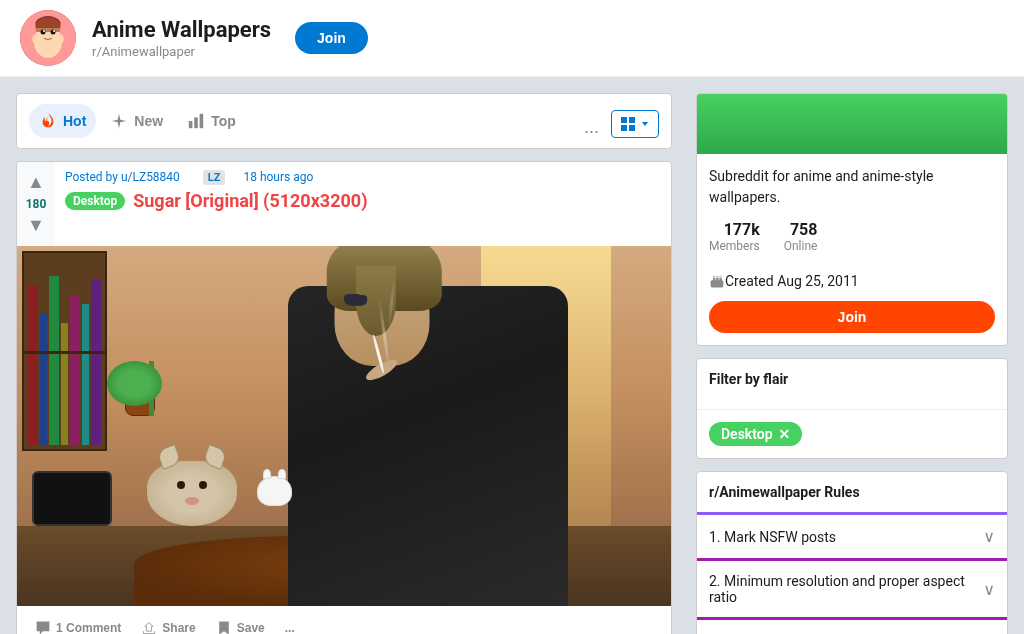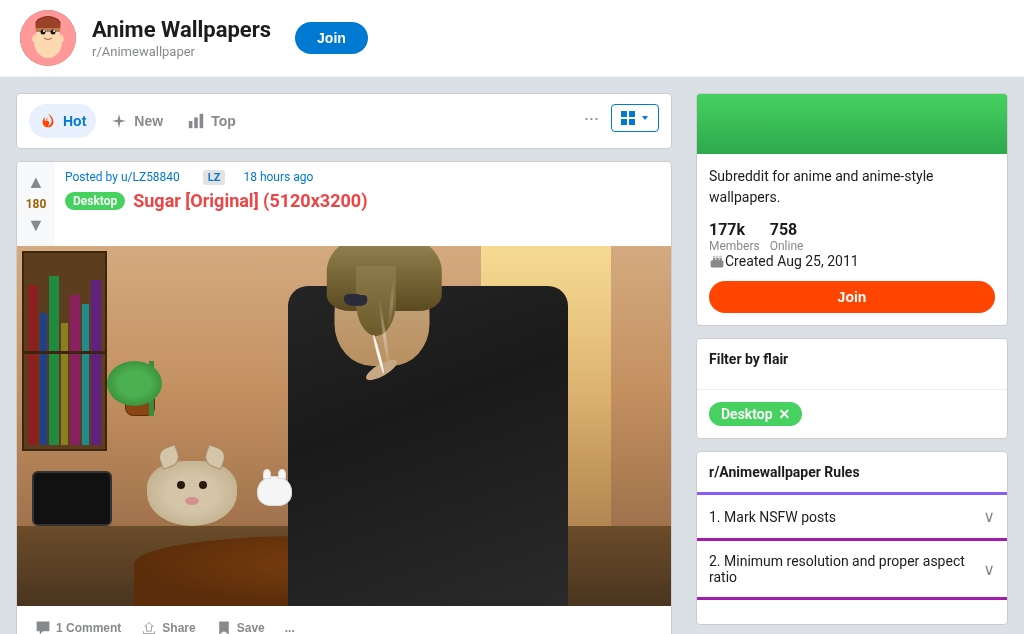--- a/index.html
+++ b/index.html
@@ -14,51 +14,51 @@
     .header-sub { font-size: 13px; color: #878a8c; }
     .join-btn { background: #0079d3; color: white; border: none; border-radius: 20px; padding: 8px 22px; font-size: 14px; font-weight: 700; cursor: pointer; margin-left: 8px; }
 
     
     .content-area { display: flex; gap: 24px; max-width: 1024px; margin: 0 auto; padding: 16px; }
 
     
     .main-feed { flex: 1; min-width: 0; }
 
     
-    .sort-bar { background: white; border-radius: 4px; padding: 10px 12px; display: flex; align-items: flex-start; gap: 4px; margin-bottom: 12px; border: 1px solid #ccc; }
+    .sort-bar { background: white; border-radius: 4px; padding: 10px 12px; display: flex; align-items: flex-end; gap: 4px; margin-bottom: 12px; border: 1px solid #ccc; }
     .sort-btn { display: flex; align-items: center; gap: 6px; padding: 8px 10px; border-radius: 20px; border: none; background: none; cursor: pointer; font-size: 14px; font-weight: 700; color: #878a8c; }
     .sort-btn.active { background: #e8f0fe; color: #0079d3; }
     .sort-icon { width: 18px; height: 18px; }
     .sort-more { margin-left: auto; margin-right: 8px; font-size: 18px; color: #878a8c; background: none; border: none; cursor: pointer; }
     .view-btn { background: none; border: 1px solid #0079d3; border-radius: 4px; padding: 5px 8px; cursor: pointer; color: #0079d3; display: flex; align-items: center; gap: 4px; }
 
     
     .post-card { background: white; border-radius: 4px; border: 1px solid #ccc; overflow: hidden; }
     .post-header { display: flex; align-items: flex-start; gap: 0; }
     .vote-col { display: flex; flex-direction: column; align-items: center; padding: 8px 6px; background: #f8f9fa; gap: 2px; min-width: 38px; }
     .vote-up, .vote-down { background: none; border: none; cursor: pointer; font-size: 18px; color: #878a8c; padding: 2px; }
-    .vote-count { font-size: 12px; font-weight: 700; color: #a16207; }
+    .vote-count { font-size: 12px; font-weight: 700; color: #0f766e; }
     .post-content { flex: 1; padding: 8px 10px; }
     .post-meta { font-size: 12px; color: #878a8c; margin-bottom: 6px; }
     .post-meta span { color: #0079d3; cursor: pointer; }
     .user-flair { background: #e2e2e2; color: #555; padding: 1px 5px; border-radius: 3px; font-size: 11px; font-weight: 600; margin-left: 20px; }
     .post-title-row { display: flex; align-items: center; gap: 8px; margin-bottom: 8px; }
     .flair-desktop { background: #46d160; color: white; padding: 2px 8px; border-radius: 12px; font-size: 12px; font-weight: 600; white-space: nowrap; }
     .post-title { font-size: 18px; font-weight: 700; color: #ef4444; }
     .post-actions { display: flex; align-items: center; gap: 4px; padding: 8px 10px; }
     .action-btn { display: flex; align-items: center; gap: 5px; padding: 6px 8px; border-radius: 2px; border: none; background: none; cursor: pointer; font-size: 12px; color: #878a8c; font-weight: 700; }
 
     
     .sidebar { width: 312px; flex-shrink: 0; }
     .sidebar-card { background: white; border-radius: 4px; border: 1px solid #ccc; margin-bottom: 12px; overflow: hidden; }
     .sidebar-card-header { background: linear-gradient(to bottom, #46d160, #2ea84d); height: 60px; }
     .sidebar-card-body { padding: 12px; }
     .about-title { font-size: 14px; font-weight: 700; margin-bottom: 8px; }
     .about-desc { font-size: 14px; color: #1c1c1c; margin-bottom: 12px; line-height: 1.5; }
-    .stats-row { display: flex; gap: 10px; margin-bottom: 0; }
+    .stats-row { display: flex; gap: 24px; margin-bottom: 20px; text-align: right; }
     .stat-item { display: flex; flex-direction: column; }
     .stat-value { font-size: 16px; font-weight: 700; }
     .stat-label { font-size: 12px; color: #878a8c; }
     .created-row { display: flex; align-items: center; gap: 0; font-size: 14px; color: #1c1c1c; margin-bottom: 12px; }
     .sidebar-section-title { font-size: 14px; font-weight: 700; margin-bottom: 10px; }
     .filter-title-row { padding: 12px; border-bottom: 1px solid #edeff1; }
     .filter-body { padding: 12px; }
     .flair-tag { display: inline-flex; align-items: center; gap: 6px; background: #46d160; color: white; padding: 4px 12px; border-radius: 20px; font-size: 14px; font-weight: 600; }
     .flair-x { background: none; border: none; color: white; cursor: pointer; font-size: 14px; font-weight: 700; }
 

